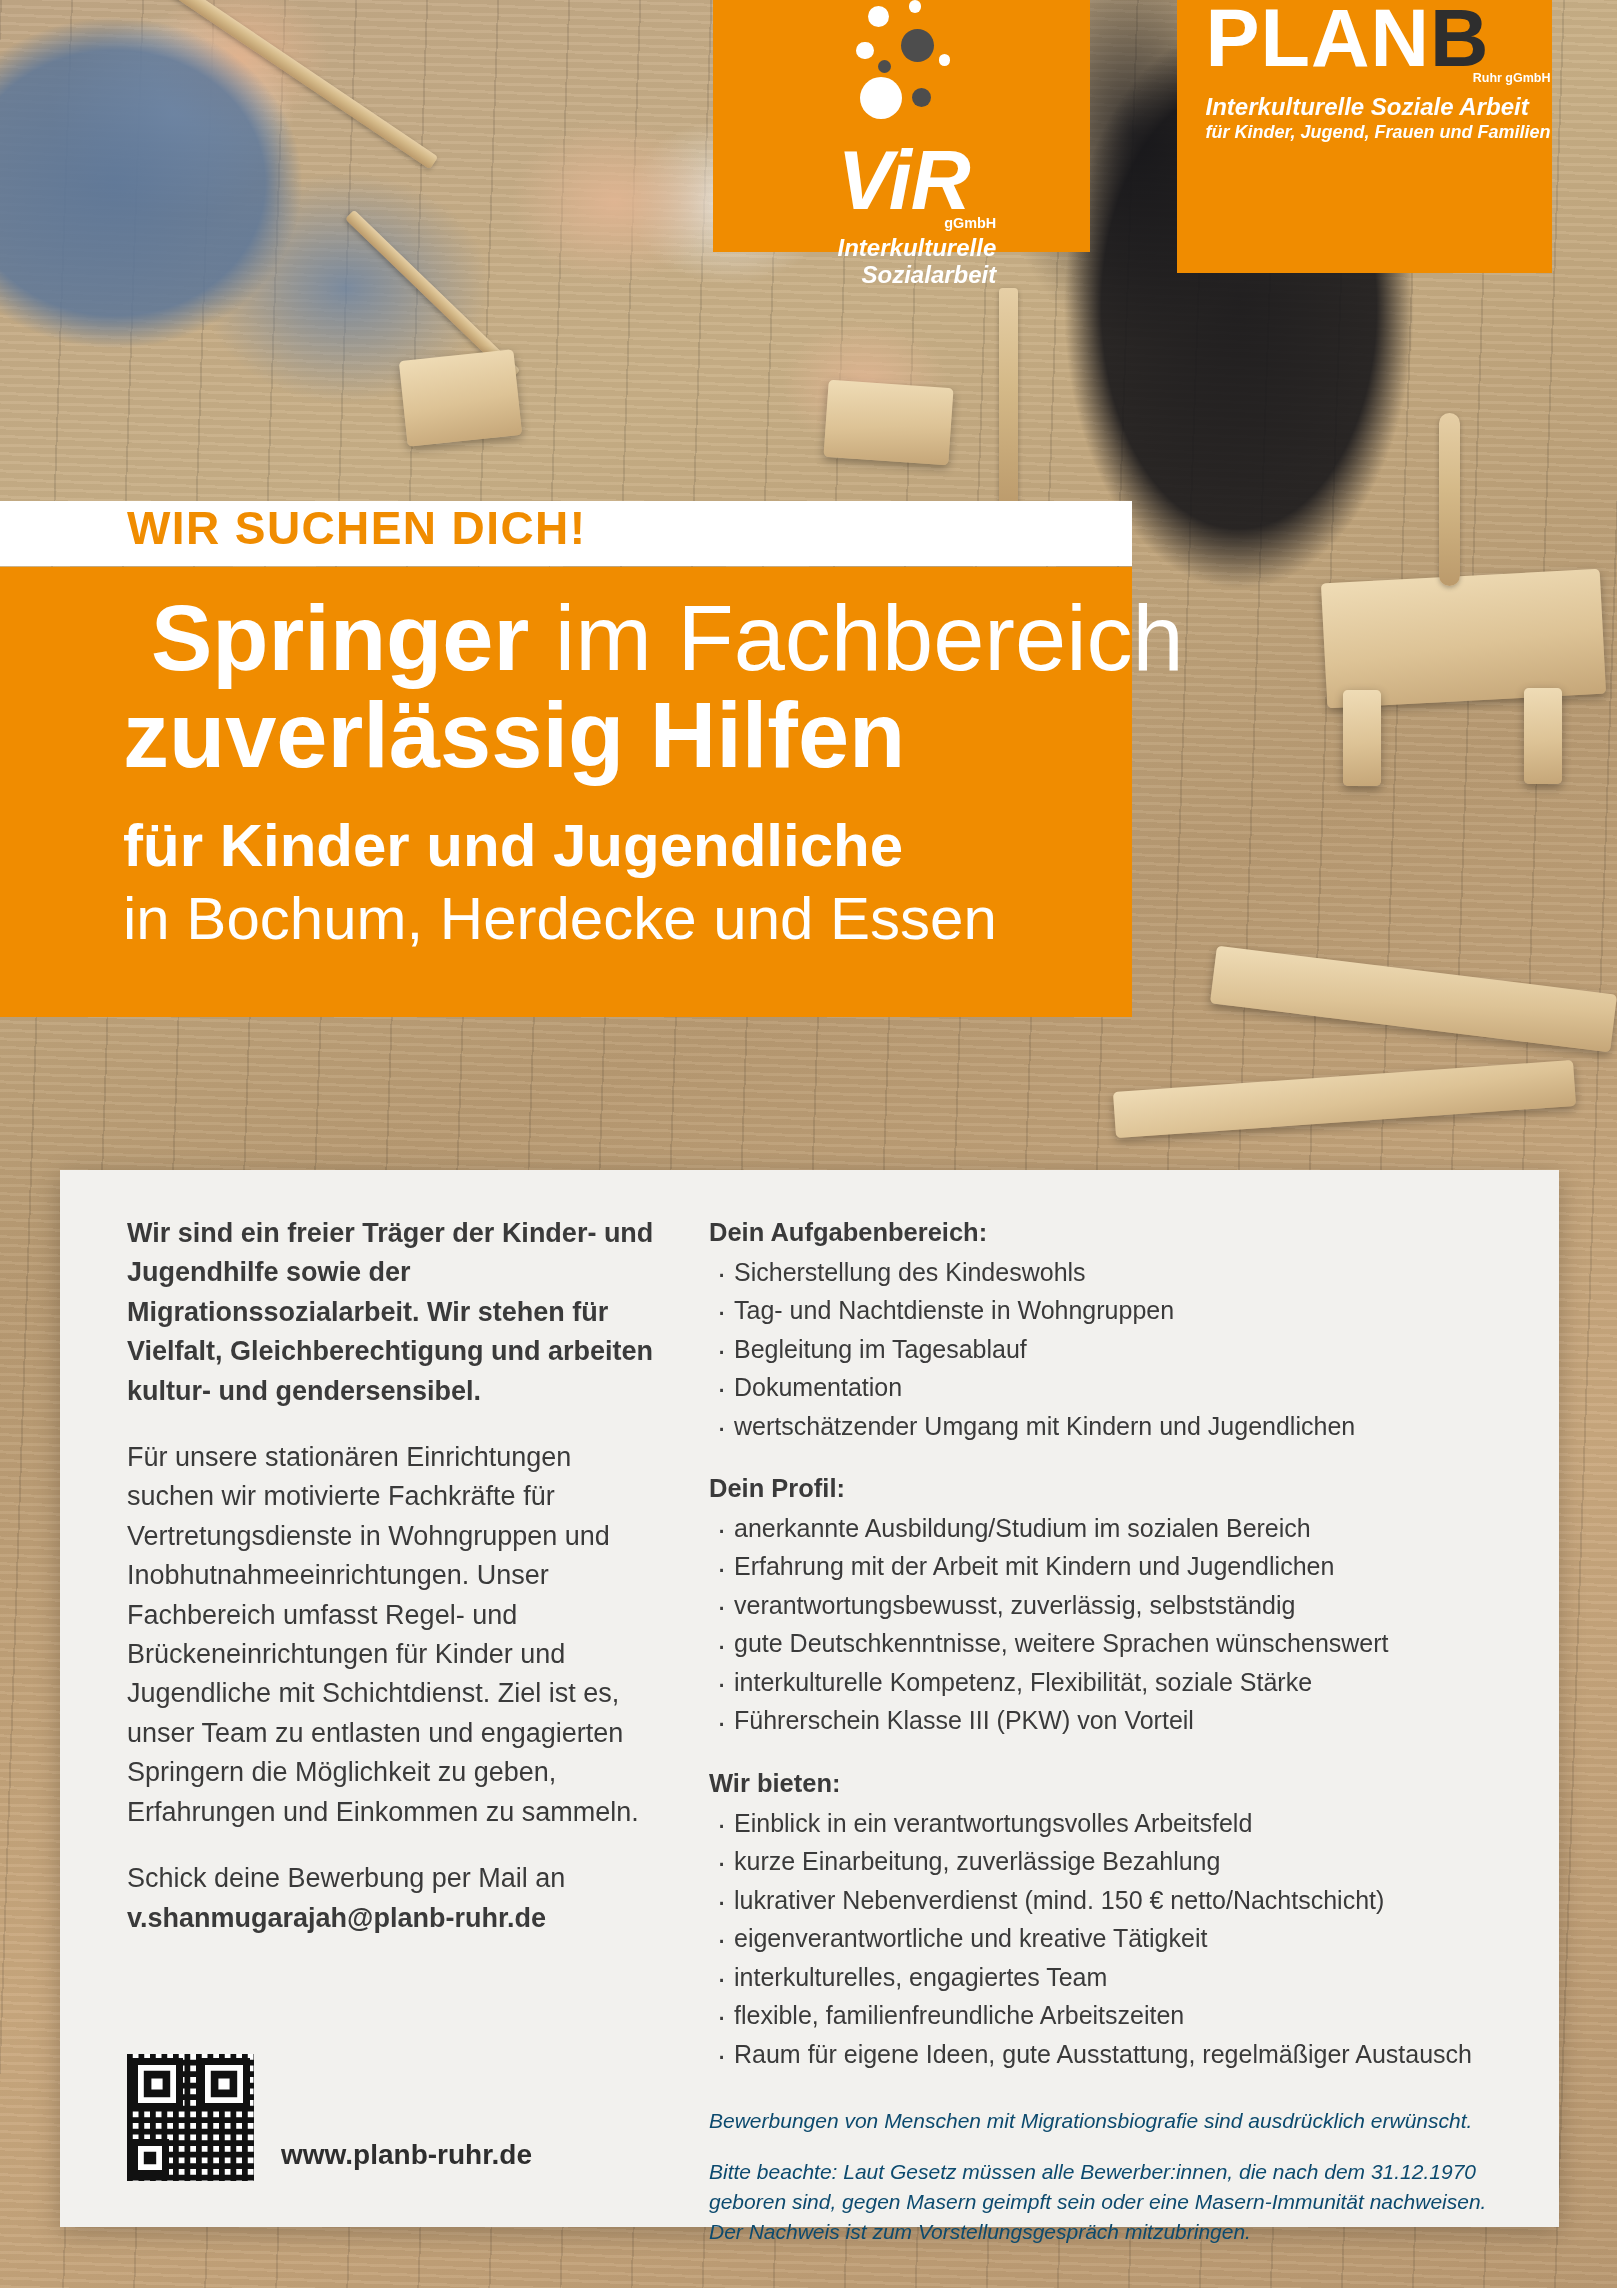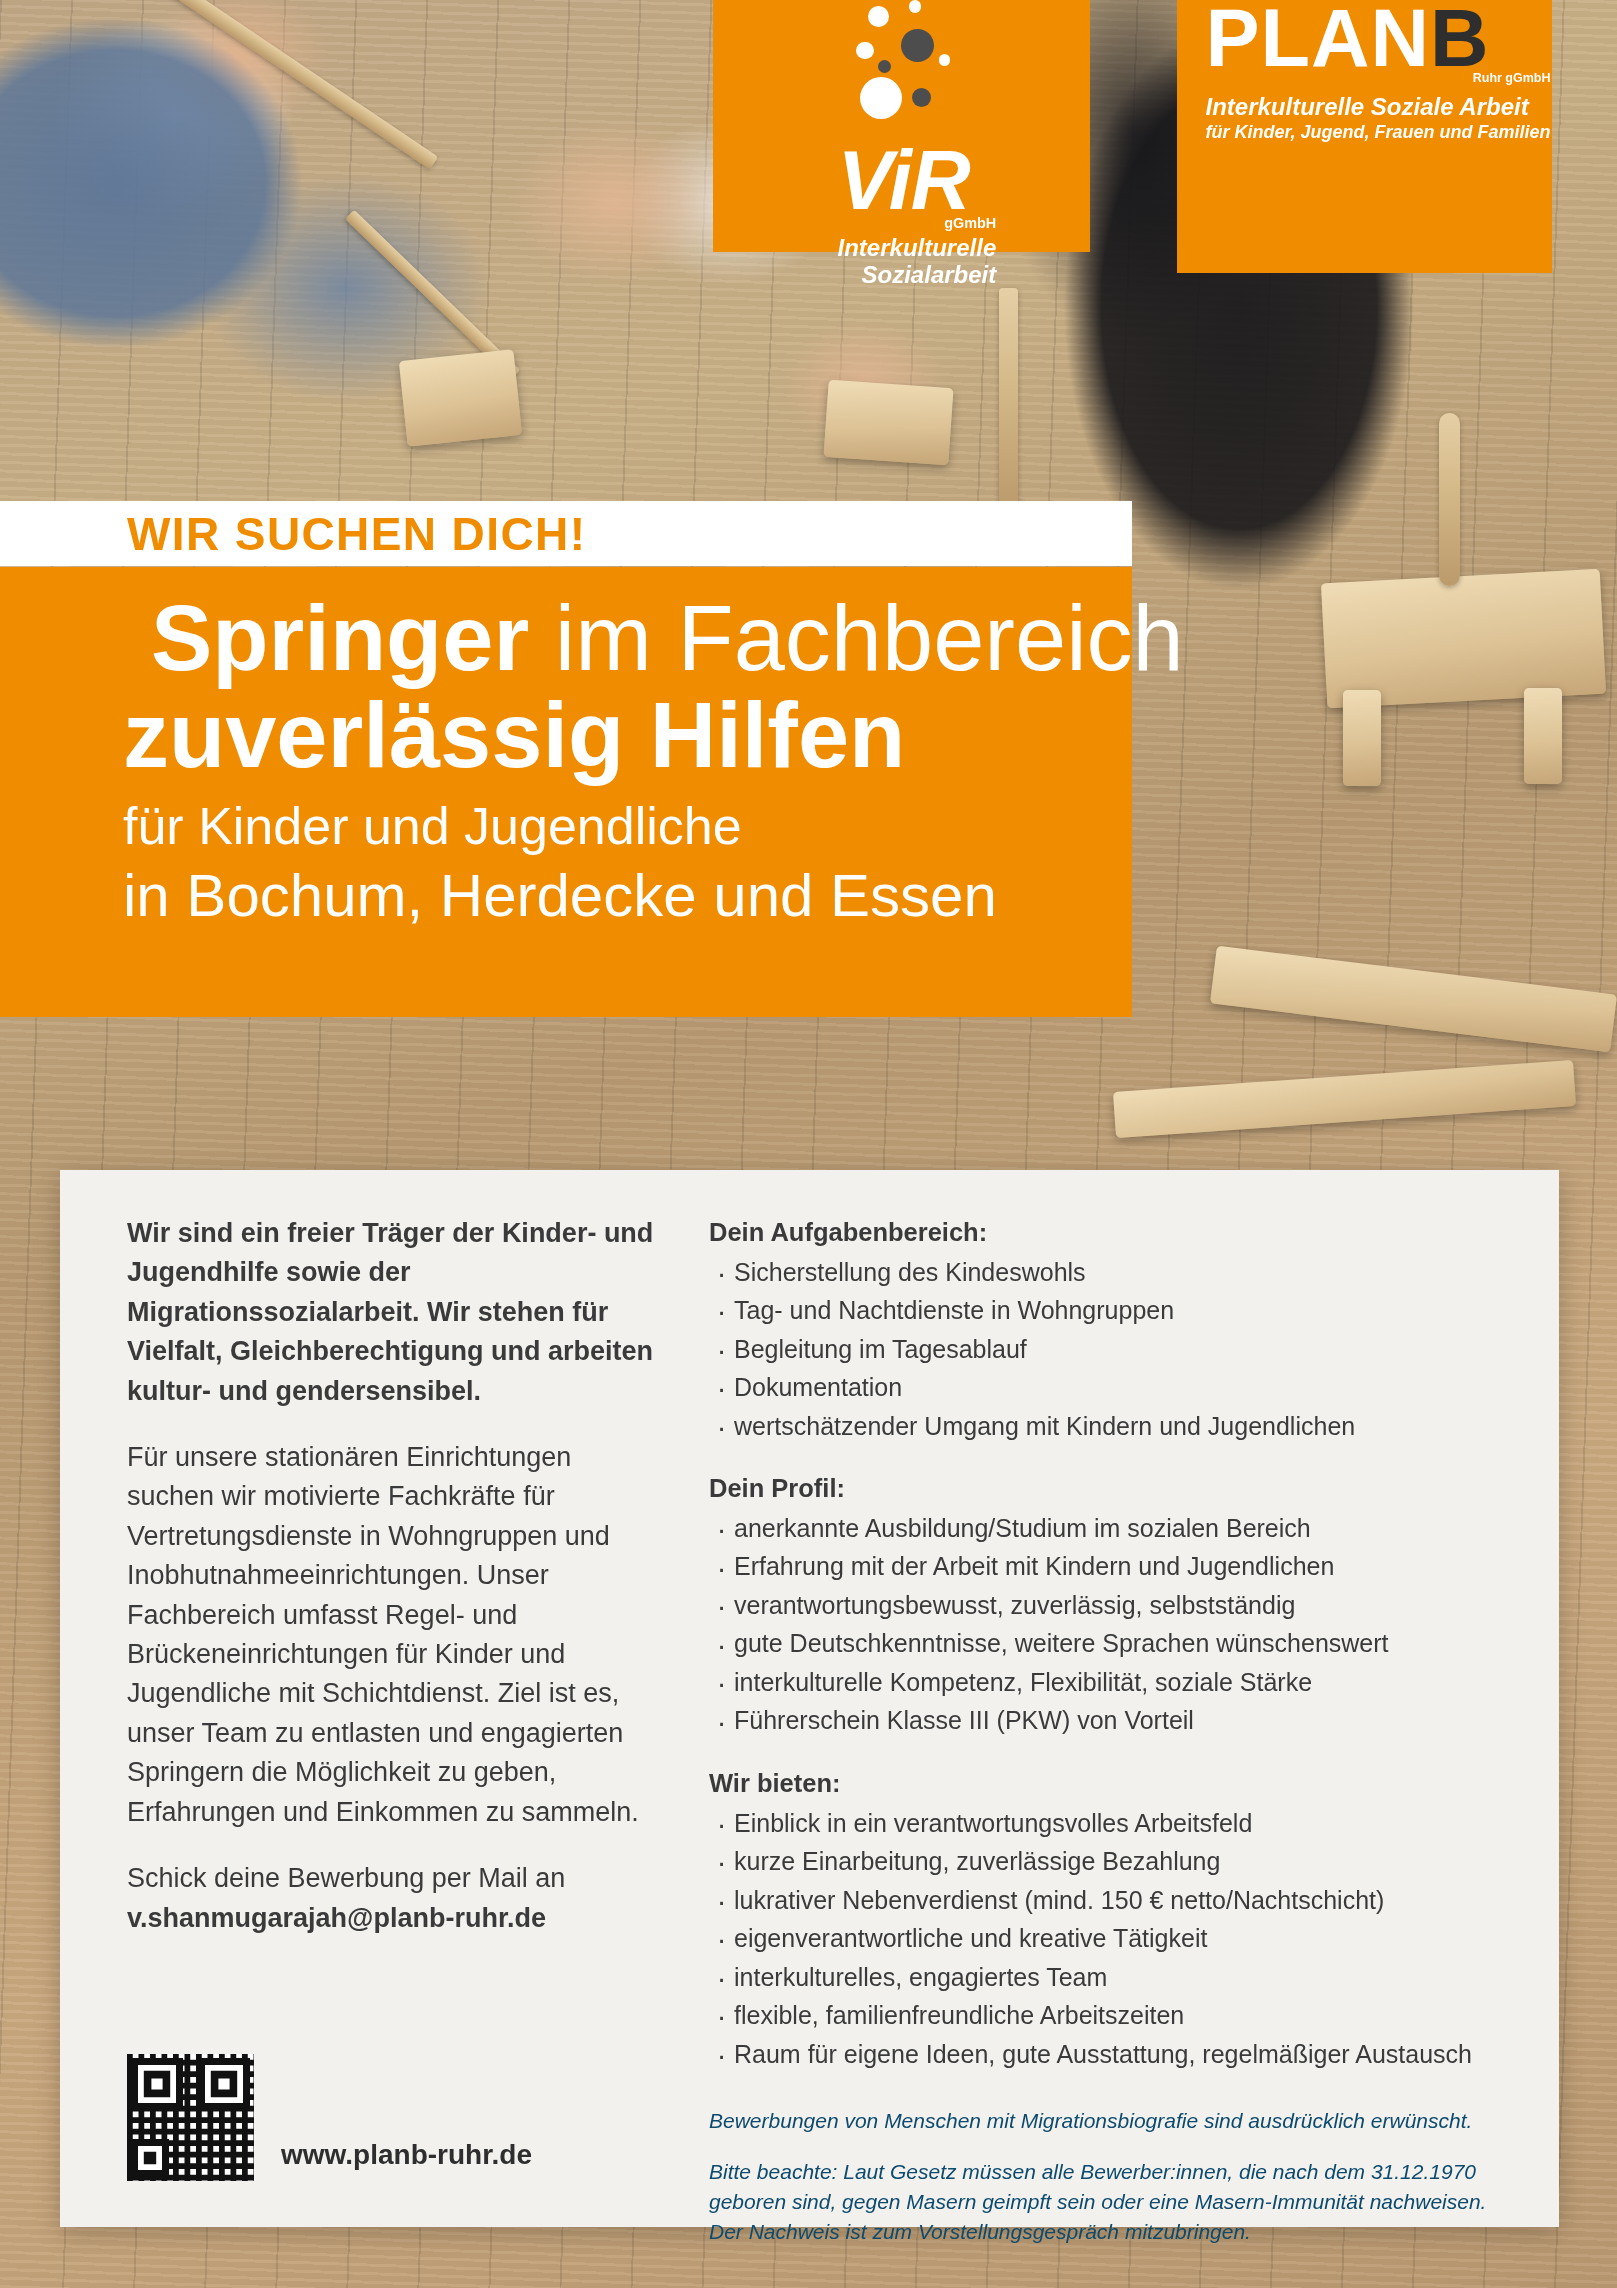--- a/index.html
+++ b/index.html
@@ -137,21 +137,20 @@
 
   
   .kicker-bar {
     position: absolute;
     left: 0;
     top: 501px;
     width: 1132px;
     height: 65px;
     background: #ffffff;
     display: flex;
-    align-items: center;
   }
   .kicker {
     color: #f08c00;
     font-size: 46px;
     font-weight: bold;
     letter-spacing: 1.4px;
     margin-left: 127px;
   }
   .headline-bar {
     position: absolute;
@@ -171,24 +170,24 @@
     margin-left: 28px;
   }
   .hl1 b { font-weight: bold; }
   .hl2 {
     font-size: 92px;
     line-height: 1.04;
     font-weight: bold;
     white-space: nowrap;
   }
   .hl3 {
-    font-size: 52px;
+    font-size: 60px;
     line-height: 1.22;
-    font-weight: 400;
-    margin-top: 12px;
+    font-weight: 700;
+    margin-top: 26px;
     white-space: nowrap;
   }
   .hl4 {
     font-size: 60px;
     line-height: 1.22;
     font-weight: 300;
     white-space: nowrap;
   }
 
   

